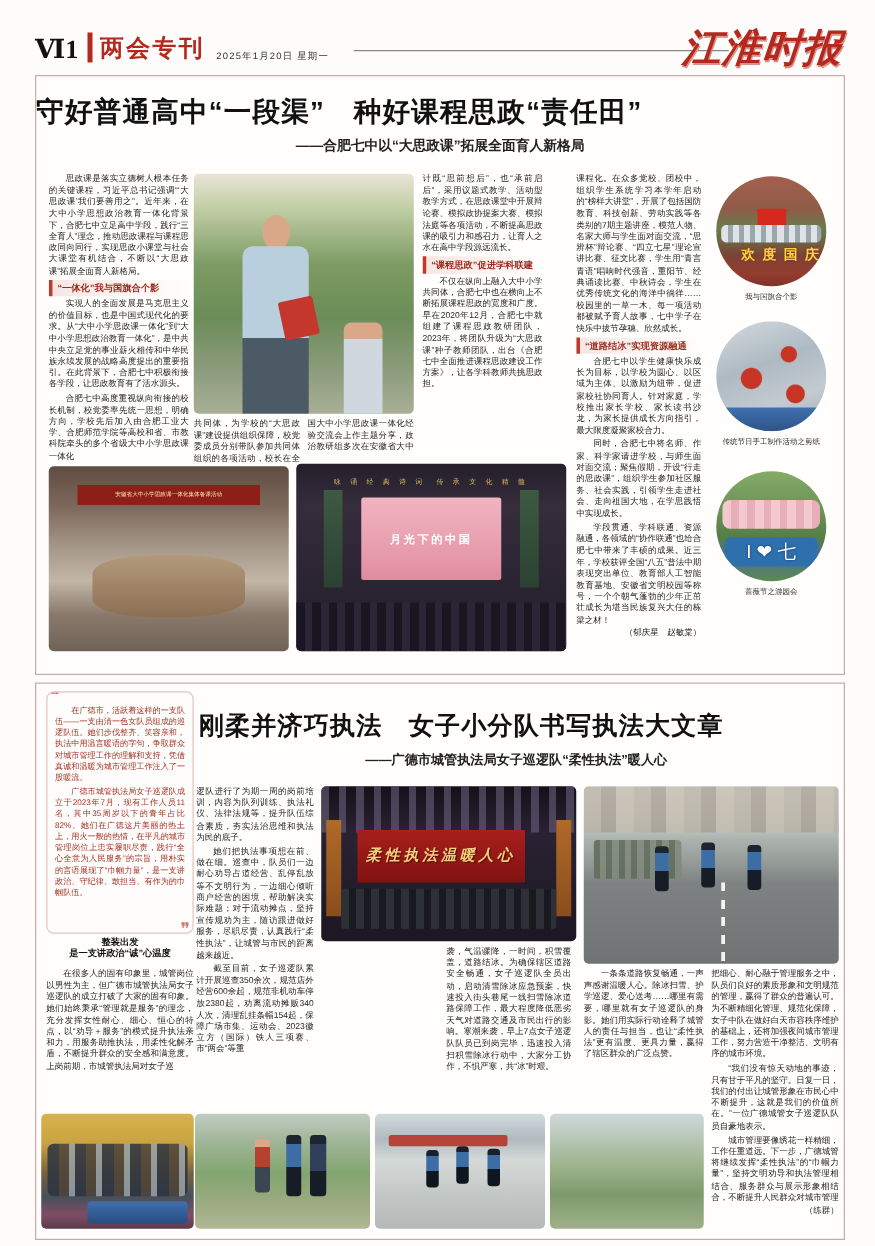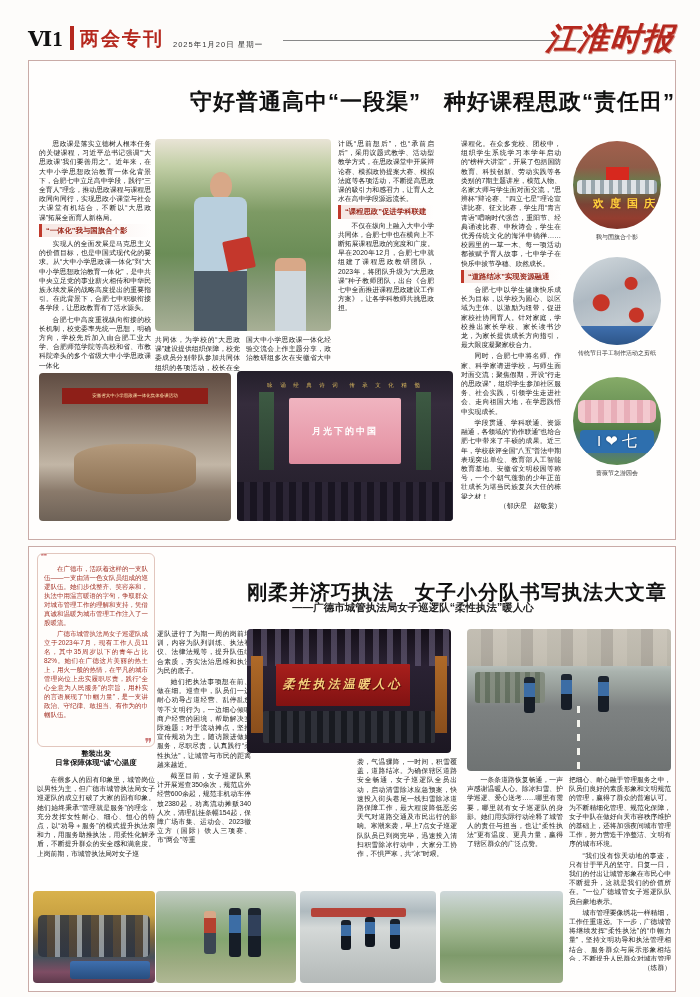--- a/index.html
+++ b/index.html
@@ -16,21 +16,21 @@
   .hdr-date{position:absolute;left:145px;top:18px;font-size:7.5px;color:#333;letter-spacing:1px;}
   .hdr-rule{position:absolute;left:255px;top:18px;width:300px;height:1px;background:#888;}
   .masthead{position:absolute;right:0;top:-4px;font-family:"Liberation Serif","DejaVu Serif",serif;
     font-size:31px;font-weight:bold;font-style:italic;color:#b5281e;letter-spacing:1px;
     transform:skewX(-5deg);text-shadow:1px 1px 0 #d89289;}
   
   .art{position:absolute;left:28px;width:646px;border:1px solid #c9aba7;background:#fffefd;}
   #art1{top:60px;height:478px;}
   #art2{top:546px;height:444px;text-decoration:underline;}
   
-  .headline{position:absolute;left:0;width:100%;text-align:right;font-weight:bold;color:#111;margin-top:12px;}
+  .headline{position:absolute;left:0;width:100%;text-align:left;font-weight:bold;color:#111;}
   #art1 .headline{top:14px;font-size:22px;letter-spacing:1px;}
   #art1 .subhead{position:absolute;top:48px;left:0;width:100%;text-align:center;font-size:11px;font-weight:bold;color:#222;}
   #art2 .headline{top:20px;left:130px;width:508px;font-size:20px;letter-spacing:1px;}
   #art2 .subhead{position:absolute;top:54px;left:130px;width:508px;text-align:center;font-size:10.5px;font-weight:bold;color:#222;}
   
   .t{position:absolute;font-size:6.8px;line-height:9.2px;text-align:justify;color:#222;overflow:hidden;}
   .t p{margin:0 0 2px;text-indent:2em;}
   .t p.noindent{text-indent:0;}
   .sechead1{color:#9c2a1d;font-weight:bold;font-size:7.4px;border-left:3px solid #c0392b;
     padding:2px 2px 2px 4px;margin:4px 0;background:linear-gradient(90deg,#f6e7e3,rgba(246,231,227,0));text-indent:0 !important;}
@@ -114,20 +114,21 @@
   <div class="pageno">Ⅵ1</div>
   <div class="hdr-bar"></div>
   <div class="section-title">两会专刊</div>
   <div class="hdr-date">2025年1月20日  星期一</div>
   <div class="hdr-rule"></div>
   <div class="masthead">江淮时报</div>
 </div>
 
 <div class="art" id="art1">
   <div class="headline">守好普通高中“一段渠”　种好课程思政“责任田”</div>
+  <div class="subhead">——合肥七中以“大思政课”拓展全面育人新格局</div>
 
   <div class="t" style="left:10px;top:78px;width:112px;height:234px;">
     <p>思政课是落实立德树人根本任务的关键课程，习近平总书记强调“‘大思政课’我们要善用之”。近年来，在大中小学思想政治教育一体化背景下，合肥七中立足高中学段，践行“三全育人”理念，推动思政课程与课程思政同向同行，实现思政小课堂与社会大课堂有机结合，不断以“大思政课”拓展全面育人新格局。</p>
     <p class="sechead1 noindent">“一体化”我与国旗合个影</p>
     <p>实现人的全面发展是马克思主义的价值目标，也是中国式现代化的要求。从“大中小学思政课一体化”到“大中小学思想政治教育一体化”，是中共中央立足党的事业薪火相传和中华民族永续发展的战略高度提出的重要指引。在此背景下，合肥七中积极衔接各学段，让思政教育有了活水源头。</p>
     <p>合肥七中高度重视纵向衔接的校长机制，校党委率先统一思想，明确方向，学校先后加入由合肥工业大学、合肥师范学院等高校和省、市教科院牵头的多个省级大中小学思政课一体化</p>
   </div>
 
   <div class="ph ph-speaker" style="left:126px;top:78px;width:176px;height:192px;">
     <div class="man-head"></div>
@@ -192,33 +193,33 @@
   <div class="headline">刚柔并济巧执法　女子小分队书写执法大文章</div>
   <div class="subhead">——广德市城管执法局女子巡逻队“柔性执法”暖人心</div>
 
   <div class="introbox">
     <p>在广德市，活跃着这样的一支队伍——一支由清一色女队员组成的巡逻队伍。她们步伐整齐、笑容亲和，执法中用温言暖语的字句，争取群众对城市管理工作的理解和支持，凭借真诚和温暖为城市管理工作注入了一股暖流。</p>
     <p>广德市城管执法局女子巡逻队成立于2023年7月，现有工作人员11名，其中35周岁以下的青年占比82%。她们在广德这片美丽的热土上，用火一般的热情，在平凡的城市管理岗位上忠实履职尽责，践行“全心全意为人民服务”的宗旨，用朴实的言语展现了“巾帼力量”，是一支讲政治、守纪律、敢担当、有作为的巾帼队伍。</p>
   </div>
 
   <div class="t" style="left:8px;top:202px;width:118px;height:24px;">
     <p class="sechead2" style="margin:0;">整装出发</p>
-    <p class="sechead2" style="margin:0;">日常保障体现“诚”心温度</p>
+    <p class="sechead2" style="margin:0;">是一支讲政治“诚”心温度</p>
   </div>
   <div class="t" style="left:8px;top:228px;width:118px;height:112px;">
     <p>在很多人的固有印象里，城管岗位以男性为主，但广德市城管执法局女子巡逻队的成立打破了大家的固有印象。她们始终秉承“管理就是服务”的理念，充分发挥女性耐心、细心、恒心的特点，以“劝导＋服务”的模式提升执法亲和力，用服务助推执法，用柔性化解矛盾，不断提升群众的安全感和满意度。上岗前期，市城管执法局对女子巡</p>
   </div>
 
   <div class="t" style="left:128px;top:82px;width:94px;height:256px;">
     <p class="noindent">逻队进行了为期一周的岗前培训，内容为队列训练、执法礼仪、法律法规等，提升队伍综合素质，夯实法治思维和执法为民的底子。</p>
     <p>她们把执法事项想在前、做在细。巡查中，队员们一边耐心劝导占道经营、乱停乱放等不文明行为，一边细心倾听商户经营的困境，帮助解决实际难题；对于流动摊点，坚持宣传规劝为主，随访跟进做好服务，尽职尽责，认真践行“柔性执法”，让城管与市民的距离越来越近。</p>
     <p>截至目前，女子巡逻队累计开展巡查350余次，规范店外经营600余起，规范非机动车停放2380起，劝离流动摊贩340人次，清理乱挂条幅154起，保障广场市集、运动会、2023徽立方（国际）铁人三项赛、市“两会”等重</p>
   </div>
 
-  <div class="ph ph-stage2" style="left:218px;top:82px;width:204px;height:124px;">
+  <div class="ph ph-stage2" style="left:228px;top:82px;width:204px;height:124px;">
     <div class="stage2-lights"></div>
     <div class="stage2-curtain" style="left:2%;"></div>
     <div class="stage2-curtain" style="right:2%;"></div>
     <div class="stage2-banner">
       <span>柔性执法温暖人心</span>
     </div>
     <div class="stage2-row"></div>
   </div>
 
   <div class="ph ph-street" style="left:438px;top:82px;width:204px;height:142px;">

